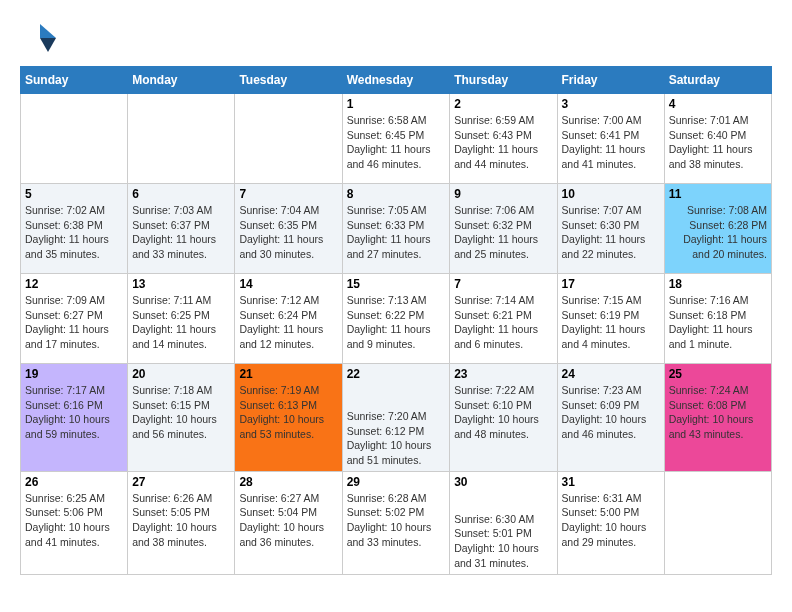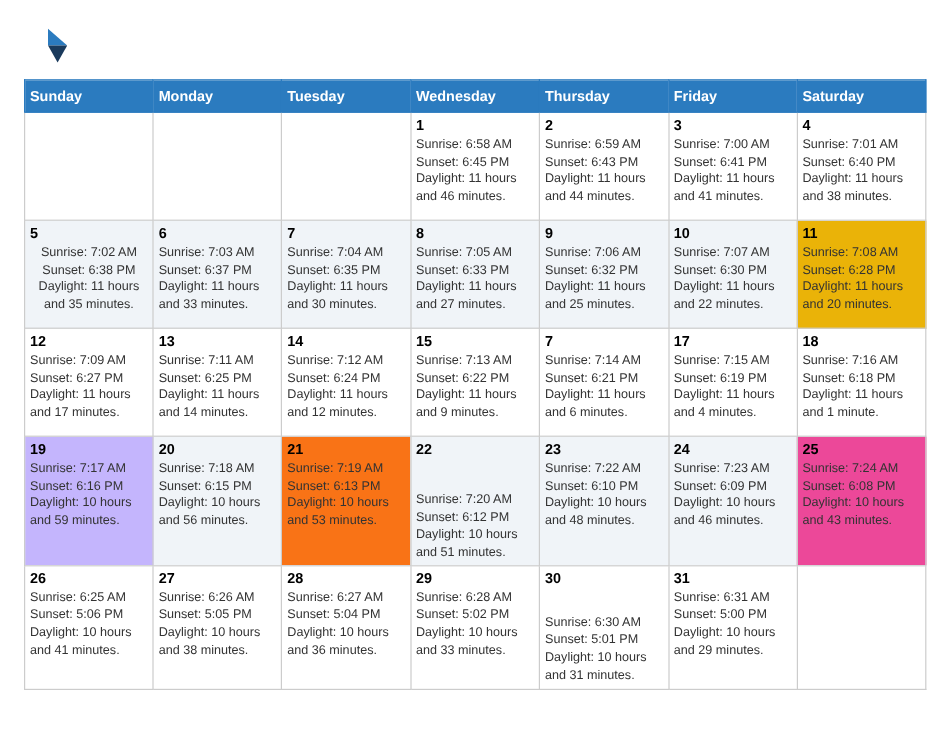--- a/index.html
+++ b/index.html
@@ -136,21 +136,21 @@
           <div class="day-number">4</div>
           <div class="day-info" style="white-space: pre-line;">Sunrise: 7:01 AM
 Sunset: 6:40 PM
 Daylight: 11 hours
 and 38 minutes.</div>
         </td>
       </tr>
       <tr style="background: rgb(245, 245, 245);">
         <td style="background: rgb(240, 244, 248);">
           <div class="day-number">5</div>
-          <div class="day-info" style="white-space: pre-line; text-align: center;">Sunrise: 7:02 AM
+          <div class="day-info" style="white-space: pre-line;">Sunrise: 7:02 AM
 Sunset: 6:38 PM
 Daylight: 11 hours
 and 35 minutes.</div>
         </td>
         <td style="background: rgb(240, 244, 248);">
           <div class="day-number">6</div>
           <div class="day-info" style="white-space: pre-line;">Sunrise: 7:03 AM
 Sunset: 6:37 PM
 Daylight: 11 hours
 and 33 minutes.</div>
@@ -176,23 +176,23 @@
 Daylight: 11 hours
 and 25 minutes.</div>
         </td>
         <td style="background: rgb(240, 244, 248);">
           <div class="day-number">10</div>
           <div class="day-info" style="white-space: pre-line;">Sunrise: 7:07 AM
 Sunset: 6:30 PM
 Daylight: 11 hours
 and 22 minutes.</div>
         </td>
-        <td style="background: #eab308;">
+        <td style="background: #7dd3fc;">
           <div class="day-number">11</div>
-          <div class="day-info" style="white-space: pre-line;">Sunrise: 7:08 AM
+          <div class="day-info" style="white-space: pre-line; text-align: right;">Sunrise: 7:08 AM
 Sunset: 6:28 PM
 Daylight: 11 hours
 and 20 minutes.</div>
         </td>
       </tr>
       <tr>
         <td>
           <div class="day-number">12</div>
           <div class="day-info" style="white-space: pre-line;">Sunrise: 7:09 AM
 Sunset: 6:27 PM

